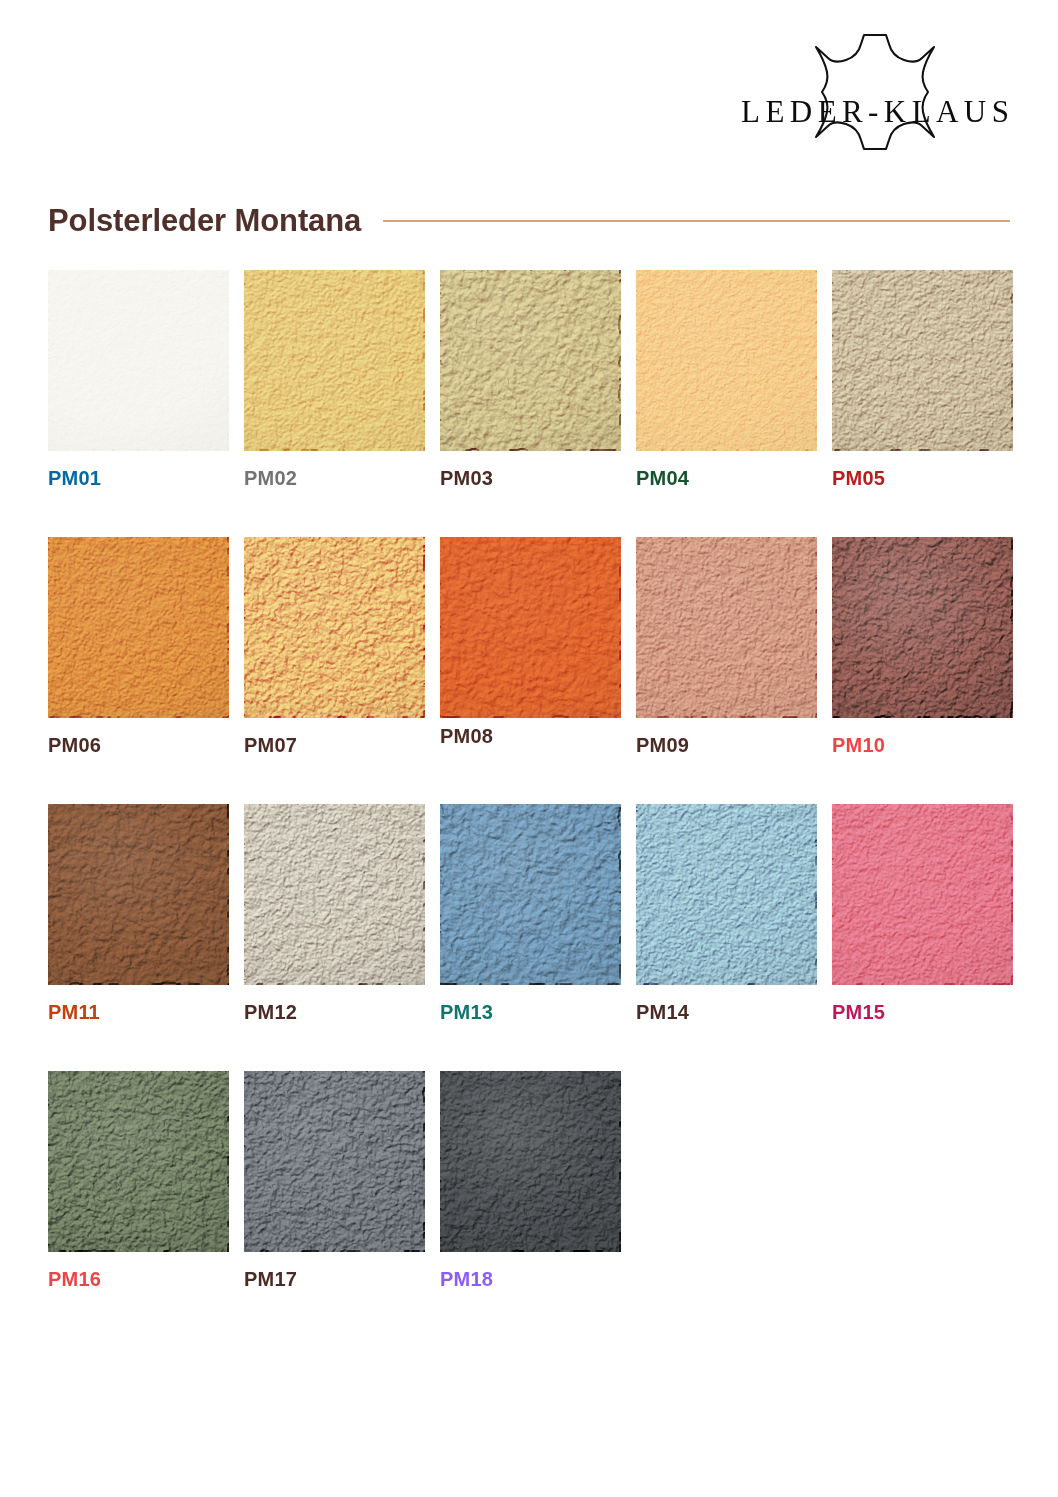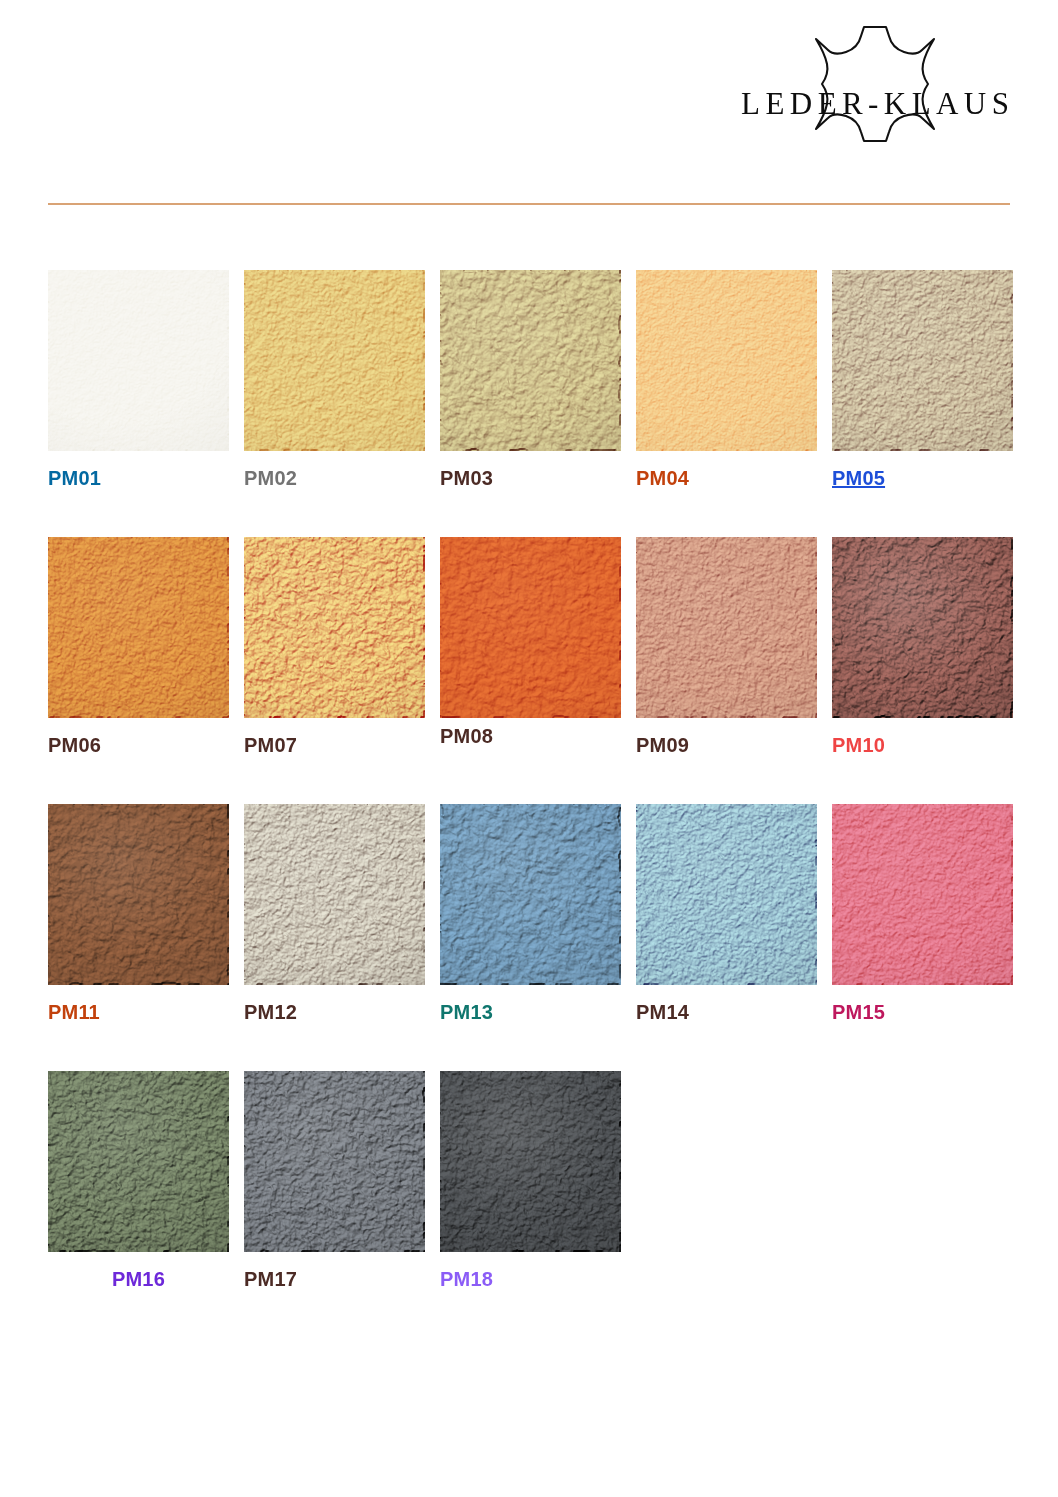--- a/index.html
+++ b/index.html
@@ -11,21 +11,21 @@
     width: 1058px;
     height: 1497px;
     position: relative;
     font-family: "Liberation Sans", sans-serif;
     -webkit-font-smoothing: antialiased;
   }
 
   
   .logo {
     position: absolute;
-    top: 24px;
+    top: 32px;
     right: 48px;
     width: 270px;
     height: 160px;
     text-align: center;
   }
   .logo-hide {
     position: absolute;
     left: 50%;
     top: 0;
     transform: translateX(-50%);
@@ -126,20 +126,21 @@
              Q104 88 92 92 Q80 96 77 108 L74 117 L52 117 L49 108
              Q46 96 34 92 Q22 88 16 94 L4 105
              Q13 90 15 80 Q17 70 10 60
              Q17 50 15 40 Q13 30 4 15 L16 26
              Q22 32 34 28 Q46 24 49 12 Z" fill="none" stroke="#111111" stroke-width="2.1" stroke-linejoin="round"></path>
   </svg>
   <div class="logo-word">LEDER-KLAUS</div>
 </div>
 
 <div class="title-row">
+  <div class="title-text">Polsterleder Montana</div>
   <div class="title-rule"></div>
 </div>
 
 <div class="grid">
     <div class="cell">
       <div class="swatch" style="background: rgb(242, 240, 231);">
         <svg class="grain" viewBox="0 0 181 181" preserveAspectRatio="none" style="mix-blend-mode: overlay; opacity: 0.53;">
           <defs>
             <filter id="lg0" x="0" y="0" width="100%" height="100%" filterUnits="objectBoundingBox" primitiveUnits="userSpaceOnUse" color-interpolation-filters="sRGB">
               <feTurbulence type="fractalNoise" baseFrequency="0.55" numOctaves="3" seed="5" result="n1"></feTurbulence>
@@ -212,42 +213,42 @@
               <feDiffuseLighting in="disp" surfaceScale="1.1" diffuseConstant="1" lighting-color="#ffffff" result="lit">
                 <feDistantLight azimuth="238" elevation="58"></feDistantLight>
               </feDiffuseLighting>
               <feColorMatrix in="lit" type="saturate" values="0"></feColorMatrix>
             </filter>
           </defs>
           <rect width="181" height="181" filter="url(#lg3)"></rect>
         </svg>
         <div class="shade" style="background: radial-gradient(125% 110% at 38% 32%, rgba(255, 255, 255, 0.027) 0%, rgba(0, 0, 0, 0) 46%, rgba(0, 0, 0, 0.05) 100%);"></div>
       </div>
-      <div class="label" style="color: #c2410c;">PM04</div>
+      <div class="label" style="color: #14532d;">PM04</div>
     </div>
     <div class="cell">
       <div class="swatch" style="background: rgb(155, 127, 107);">
         <svg class="grain" viewBox="0 0 181 181" preserveAspectRatio="none" style="mix-blend-mode: overlay; opacity: 0.72;">
           <defs>
             <filter id="lg4" x="0" y="0" width="100%" height="100%" filterUnits="objectBoundingBox" primitiveUnits="userSpaceOnUse" color-interpolation-filters="sRGB">
               <feTurbulence type="fractalNoise" baseFrequency="0.3" numOctaves="4" seed="73" result="n1"></feTurbulence>
               <feTurbulence type="fractalNoise" baseFrequency="0.09" numOctaves="3" seed="135" result="n2"></feTurbulence>
               <feComposite in="n1" in2="n2" operator="arithmetic" k1="0.75" k2="0.55" k3="0.45" k4="0" result="mix"></feComposite>
               <feDisplacementMap in="mix" in2="n2" scale="5" xChannelSelector="R" yChannelSelector="G" result="disp"></feDisplacementMap>
               <feDiffuseLighting in="disp" surfaceScale="1.5" diffuseConstant="1" lighting-color="#ffffff" result="lit">
                 <feDistantLight azimuth="238" elevation="58"></feDistantLight>
               </feDiffuseLighting>
               <feColorMatrix in="lit" type="saturate" values="0"></feColorMatrix>
             </filter>
           </defs>
           <rect width="181" height="181" filter="url(#lg4)"></rect>
         </svg>
         <div class="shade" style="background: radial-gradient(125% 110% at 38% 32%, rgba(255, 255, 255, 0.055) 0%, rgba(0, 0, 0, 0) 46%, rgba(0, 0, 0, 0.1) 100%);"></div>
       </div>
-      <div class="label" style="color: #1d4ed8; text-decoration: underline;">PM05</div>
+      <div class="label" style="color: #b91c1c;">PM05</div>
     </div>
     <div class="cell">
       <div class="swatch" style="background: rgb(196, 99, 44);">
         <svg class="grain" viewBox="0 0 181 181" preserveAspectRatio="none" style="mix-blend-mode: overlay; opacity: 0.682;">
           <defs>
             <filter id="lg5" x="0" y="0" width="100%" height="100%" filterUnits="objectBoundingBox" primitiveUnits="userSpaceOnUse" color-interpolation-filters="sRGB">
               <feTurbulence type="fractalNoise" baseFrequency="0.3" numOctaves="4" seed="90" result="n1"></feTurbulence>
               <feTurbulence type="fractalNoise" baseFrequency="0.09" numOctaves="3" seed="166" result="n2"></feTurbulence>
               <feComposite in="n1" in2="n2" operator="arithmetic" k1="0.75" k2="0.55" k3="0.45" k4="0" result="mix"></feComposite>
               <feDisplacementMap in="mix" in2="n2" scale="5" xChannelSelector="R" yChannelSelector="G" result="disp"></feDisplacementMap>
@@ -464,21 +465,21 @@
               <feDiffuseLighting in="disp" surfaceScale="2.2" diffuseConstant="1" lighting-color="#ffffff" result="lit">
                 <feDistantLight azimuth="238" elevation="58"></feDistantLight>
               </feDiffuseLighting>
               <feColorMatrix in="lit" type="saturate" values="0"></feColorMatrix>
             </filter>
           </defs>
           <rect width="181" height="181" filter="url(#lg15)"></rect>
         </svg>
         <div class="shade" style="background: radial-gradient(125% 110% at 38% 32%, rgba(255, 255, 255, 0.086) 0%, rgba(0, 0, 0, 0) 46%, rgba(0, 0, 0, 0.16) 100%);"></div>
       </div>
-      <div class="label" style="color: #6d28d9; text-align: center;">PM16</div>
+      <div class="label" style="color: #ef4444;">PM16</div>
     </div>
     <div class="cell">
       <div class="swatch" style="background: rgb(75, 78, 82);">
         <svg class="grain" viewBox="0 0 181 181" preserveAspectRatio="none" style="mix-blend-mode: overlay; opacity: 0.834;">
           <defs>
             <filter id="lg16" x="0" y="0" width="100%" height="100%" filterUnits="objectBoundingBox" primitiveUnits="userSpaceOnUse" color-interpolation-filters="sRGB">
               <feTurbulence type="fractalNoise" baseFrequency="0.23" numOctaves="5" seed="277" result="n1"></feTurbulence>
               <feTurbulence type="fractalNoise" baseFrequency="0.07" numOctaves="3" seed="507" result="n2"></feTurbulence>
               <feComposite in="n1" in2="n2" operator="arithmetic" k1="0.75" k2="0.55" k3="0.45" k4="0" result="mix"></feComposite>
               <feDisplacementMap in="mix" in2="n2" scale="6.5" xChannelSelector="R" yChannelSelector="G" result="disp"></feDisplacementMap>

